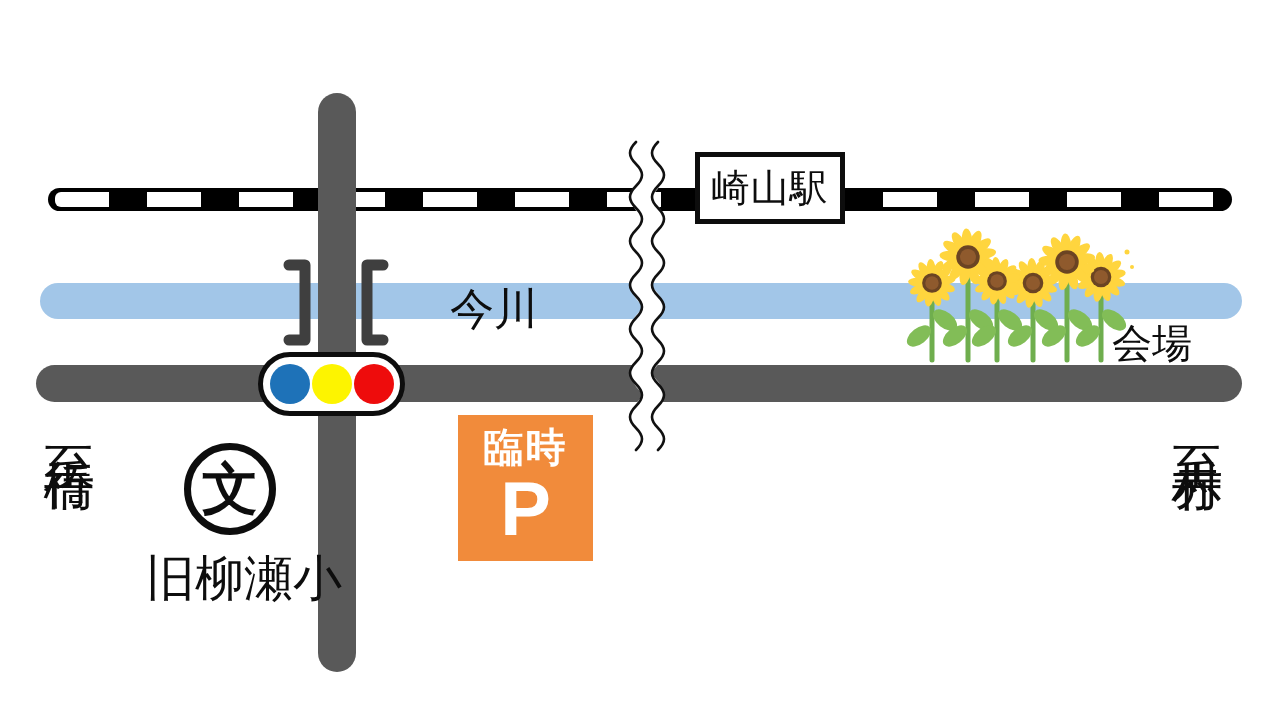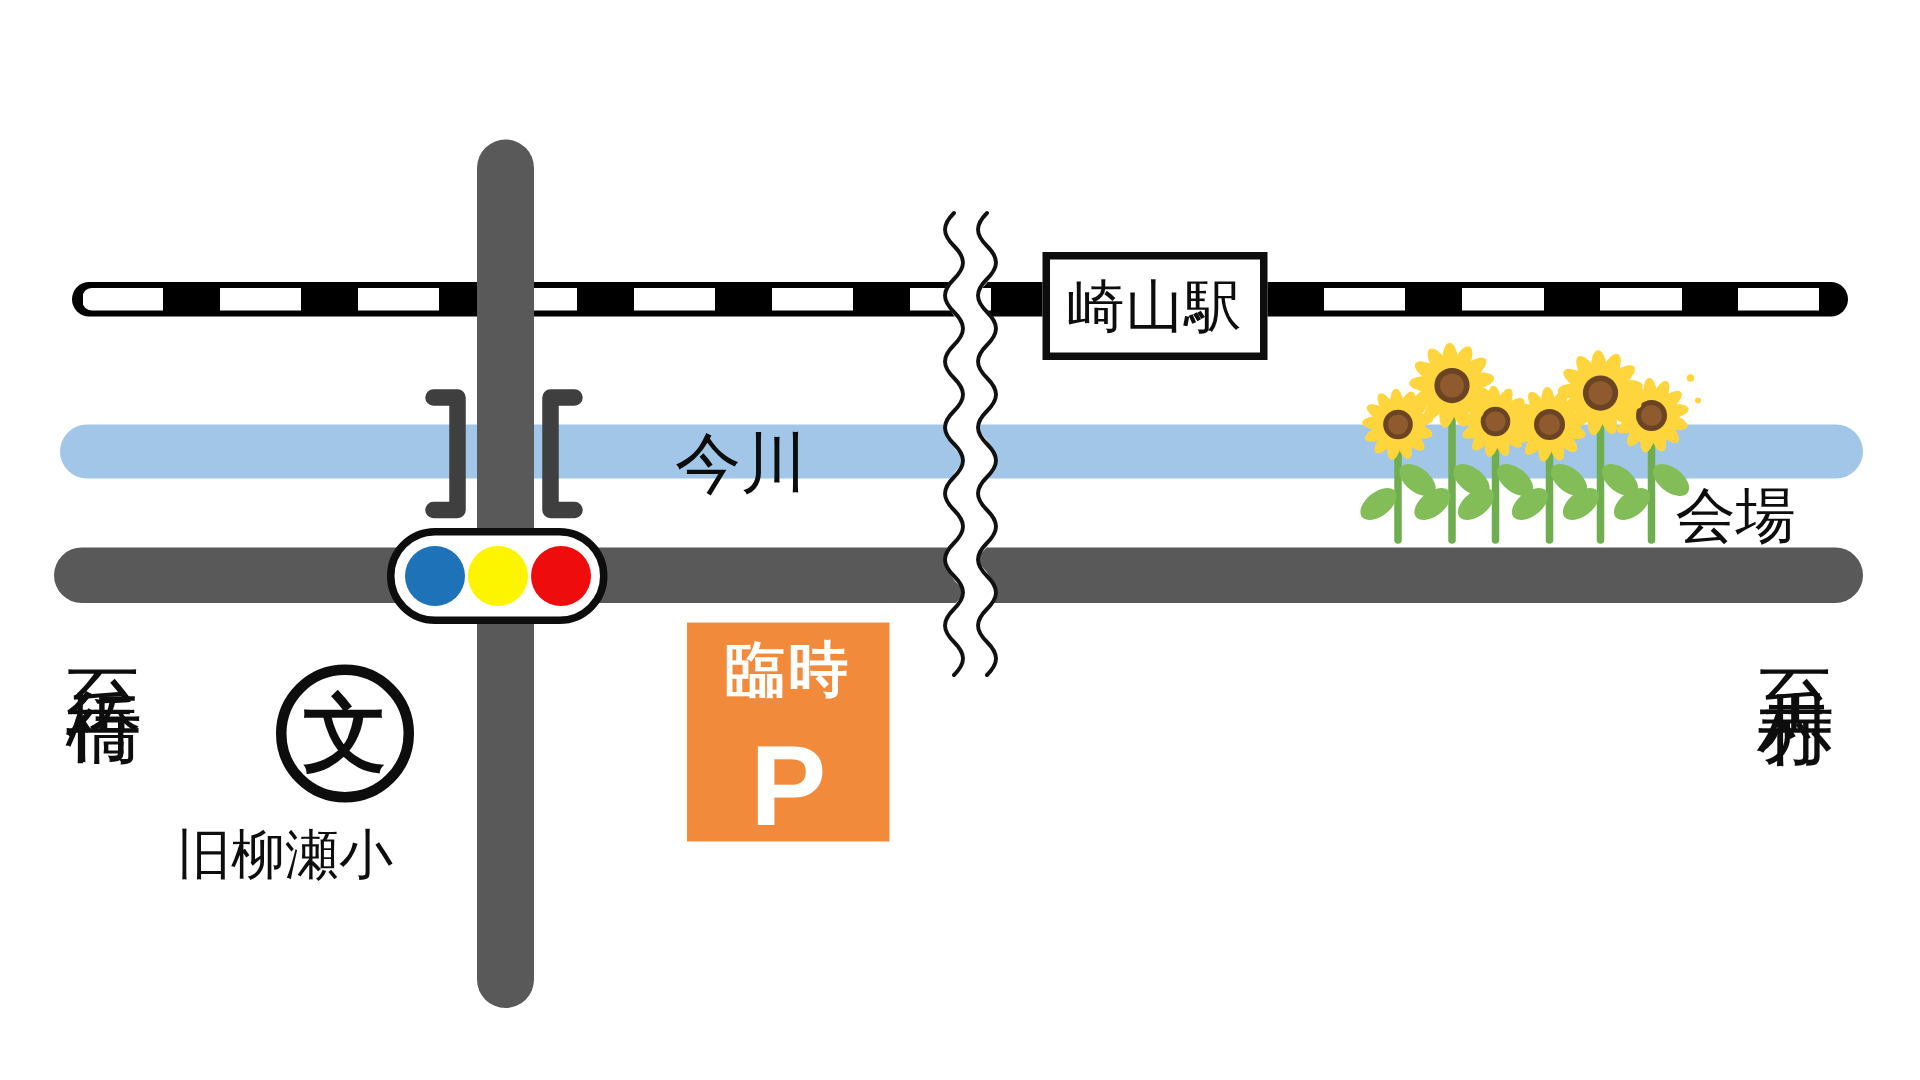--- a/index.html
+++ b/index.html
@@ -15,43 +15,43 @@
     background:repeating-linear-gradient(90deg,#ffffff 0 54px,transparent 54px 92px);}
 
   
   .river{left:40px;top:283px;width:1202px;height:36px;background:var(--c-river);border-radius:18px;}
 
   
   .road-h{left:36px;top:365px;width:1206px;height:37px;background:var(--c-road);border-radius:19px;}
   .road-v{left:318px;top:93px;width:38px;height:579px;background:var(--c-road);border-radius:19px;}
 
   
-  .station-box{left:695px;top:168px;width:150px;height:72px;background:#fff;border:5px solid var(--c-outline);
+  .station-box{left:695px;top:152px;width:150px;height:72px;background:#fff;border:5px solid var(--c-outline);
     display:flex;align-items:center;justify-content:center;box-sizing:border-box;}
   .station-box span{font-size:38px;font-weight:500;letter-spacing:1px;}
   .river-label{left:450px;top:280px;width:110px;font-size:44px;font-weight:500;}
-  .venue-label{left:1112px;top:316px;width:90px;text-align:center;font-size:40px;font-weight:500;}
+  .venue-label{left:1112px;top:316px;width:90px;text-align:left;font-size:40px;font-weight:500;}
 
   
   .traffic{left:258px;top:352px;width:147px;height:64px;background:#fff;border:5px solid var(--c-outline);
     border-radius:34px;box-sizing:border-box;display:flex;align-items:center;justify-content:center;gap:2px;}
   .dot{width:40px;height:40px;border-radius:50%;}
   .dot-blue{background:var(--c-signal-blue);}
   .dot-yellow{background:var(--c-signal-yellow);}
   .dot-red{background:var(--c-signal-red);}
 
   
   .school-circle{left:184px;top:443px;width:92px;height:92px;border:7px solid var(--c-outline);border-radius:50%;
     box-sizing:border-box;display:flex;align-items:center;justify-content:center;background:#fff;}
   .school-circle span{font-size:56px;font-weight:600;line-height:1;}
-  .school-name{left:118px;top:546px;width:224px;text-align:left;font-size:36px;font-weight:500;}
+  .school-name{left:118px;top:546px;width:224px;text-align:right;font-size:49px;font-weight:500;}
 
   
   .parking{left:458px;top:415px;width:135px;height:146px;background:var(--c-parking-bg);
-    display:flex;flex-direction:column;align-items:center;justify-content:flex-start;padding-top:10px;box-sizing:border-box;gap:16px;}
+    display:flex;flex-direction:column;align-items:center;justify-content:flex-start;padding-top:10px;box-sizing:border-box;}
   .parking .l1{color:#fff;font-size:40px;font-weight:bold;letter-spacing:2px;line-height:1.1;}
   .parking .l2{color:#fff;font-size:76px;font-weight:bold;line-height:1.0;margin-top:2px;}
 
   
   .dest{top:406px;writing-mode:vertical-rl;text-orientation:upright;font-size:51px;font-weight:500;line-height:1.0;}
   .dest-left{left:44px;}
   .dest-right{left:1172px;}
   .dest .prefix{margin-inline-end:0;display:inline-block;margin-block-start:0;}
   .dest .prefix{margin-bottom:0;}
   .dest .gap{display:inline-block;height:14px;width:1px;}

